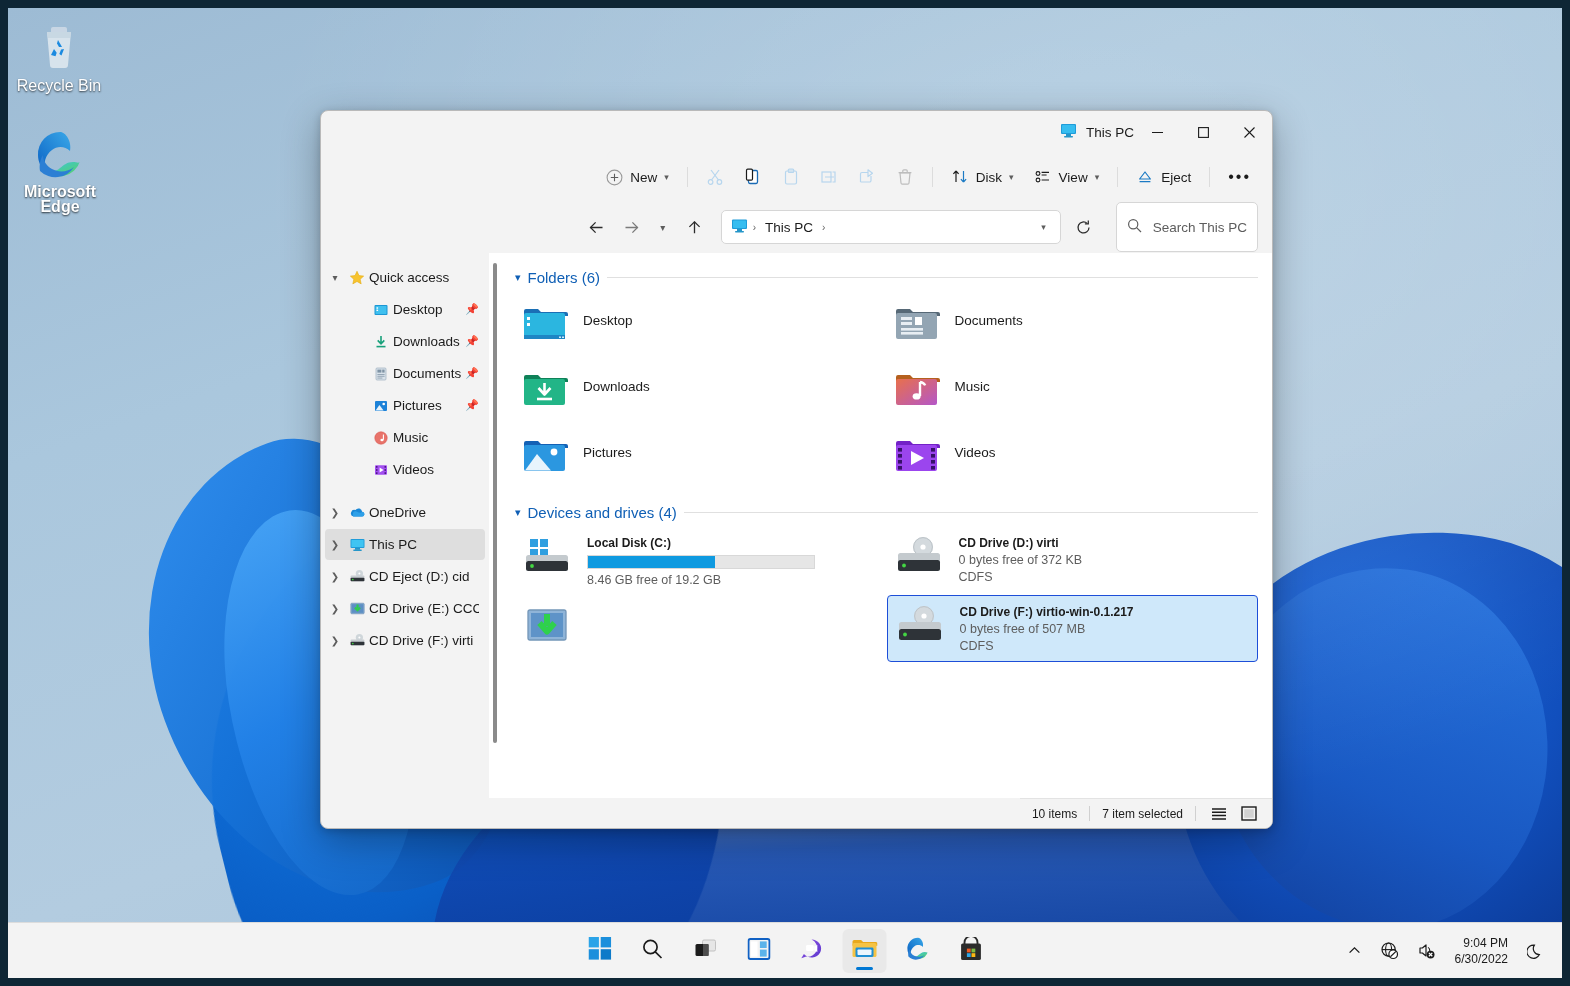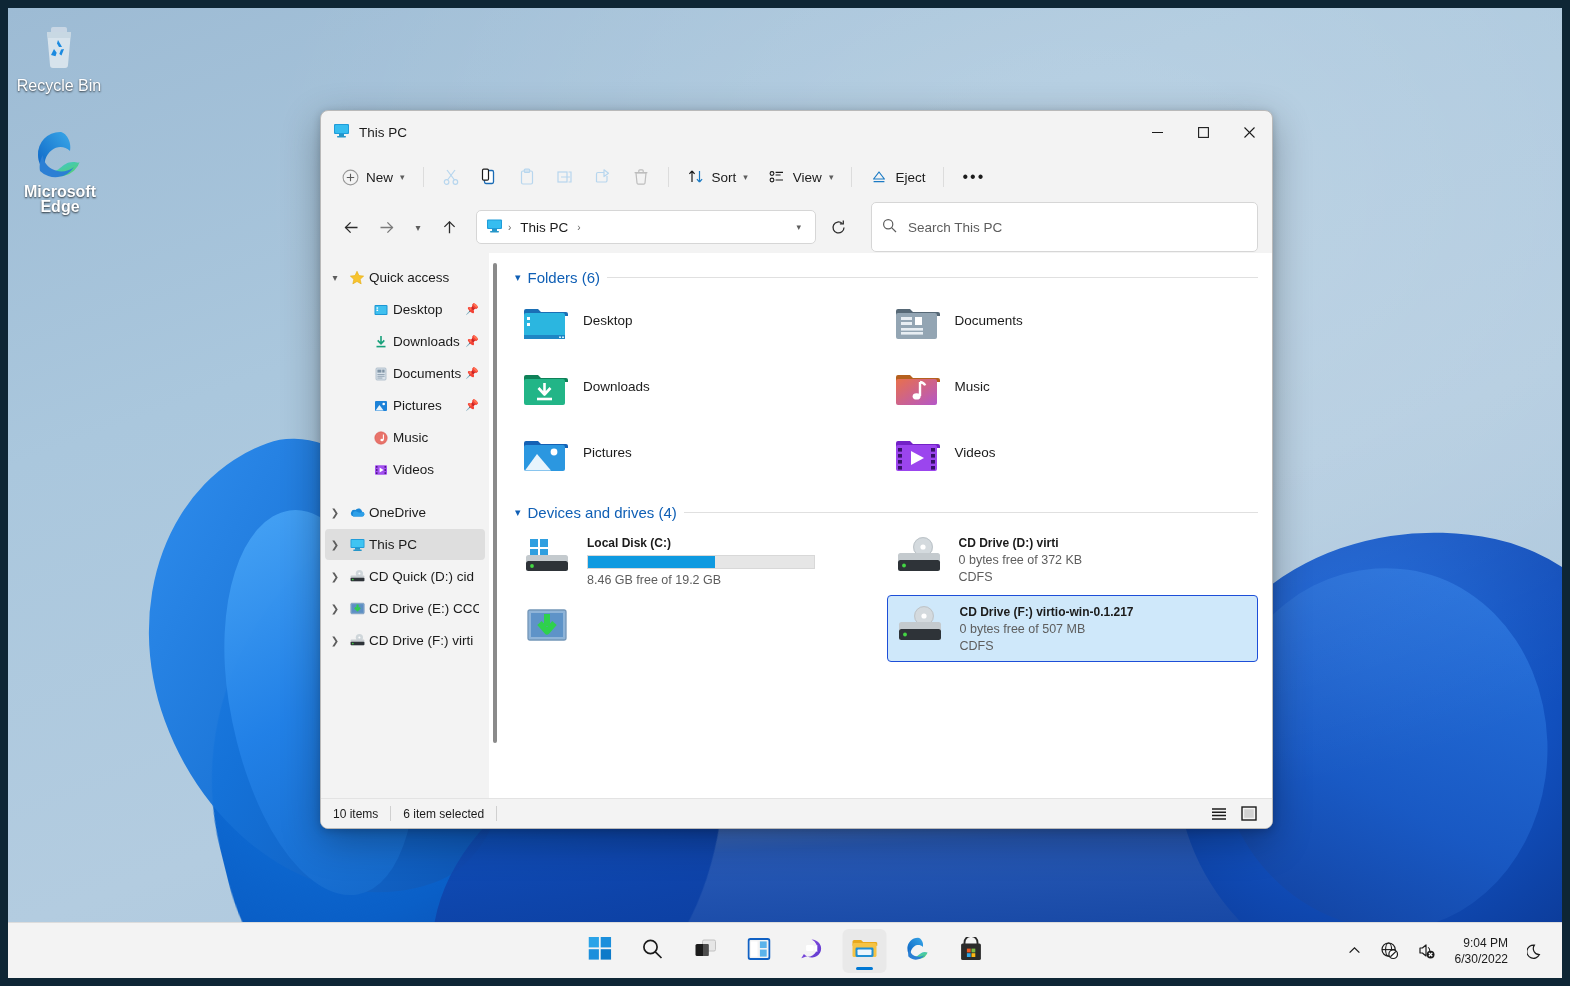--- a/index.html
+++ b/index.html
@@ -73,21 +73,21 @@
 
   
   #explorer {
     position: absolute; left: 320px; top: 110px;
     width: 953px; height: 719px;
     background: #f3f3f3;
     border: 1px solid #b9b9b9;
     border-radius: 8px;
     box-shadow: 0 12px 38px rgba(0,0,0,.30), 0 2px 8px rgba(0,0,0,.18);
     overflow: hidden;
-    display: flex; flex-direction: column;
+    display: flex; flex-direction: column; align-items: flex-end;
   }
   .titlebar {
     height: 42px; display: flex; align-items: center;
     padding-left: 12px; flex: 0 0 42px;
   }
   .titlebar .ttl {
     font-size: 13.5px; color: #1b1b1b; margin-left: 9px;
   }
   .wincontrols { margin-left: auto; display: flex; height: 42px; }
   .wc {
@@ -372,21 +372,21 @@
         </svg>
       </div>
 
       <div class="tsep"></div>
 
       <div class="tbtn">
         <svg width="18" height="18" viewBox="0 0 18 18">
           <path d="M5 14 V3 M5 3 l-2.6 2.8 M5 3 l2.6 2.8" fill="none" stroke="#1b1b1b" stroke-width="1.2"></path>
           <path d="M12.5 3 V14 M12.5 14 l-2.6 -2.8 M12.5 14 l2.6 -2.8" fill="none" stroke="#1b7ac4" stroke-width="1.2"></path>
         </svg>
-        <span>Sort</span>
+        <span>Disk</span>
         <span class="chev">▾</span>
       </div>
       <div class="tbtn">
         <svg width="18" height="18" viewBox="0 0 18 18">
           <circle cx="4" cy="5.5" r="1.9" fill="none" stroke="#1b1b1b" stroke-width="1.1"></circle>
           <circle cx="4" cy="12" r="1.9" fill="none" stroke="#1b1b1b" stroke-width="1.1"></circle>
           <line x1="7.6" y1="4.4" x2="15" y2="4.4" stroke="#1b1b1b" stroke-width="1.1"></line>
           <line x1="7.6" y1="7" x2="12.6" y2="7" stroke="#1b1b1b" stroke-width="1.1"></line>
           <line x1="7.6" y1="12" x2="15" y2="12" stroke="#1b1b1b" stroke-width="1.1"></line>
         </svg>
@@ -595,21 +595,21 @@
           <span class="tw">❯</span>
           <span class="ic">
             <svg width="17" height="17" viewBox="0 0 17 17">
               <circle cx="10.4" cy="5.6" r="3.6" fill="#cfd6da"></circle>
               <circle cx="10.4" cy="5.6" r="1" fill="#fff"></circle>
               <rect x="1.6" y="7.6" width="13.8" height="5.6" rx="1" fill="#c9ced2"></rect>
               <rect x="1.6" y="9.8" width="13.8" height="3.4" rx=".8" fill="#2e3338"></rect>
               <circle cx="3.8" cy="11.5" r=".85" fill="#3fd13f"></circle>
             </svg>
           </span>
-          <span class="lb">CD Quick (D:) cid</span>
+          <span class="lb">CD Eject (D:) cid</span>
         </div>
 
         <div class="navitem">
           <span class="tw">❯</span>
           <span class="ic">
             <svg width="17" height="17" viewBox="0 0 17 17">
               <rect x="1.8" y="3.2" width="13.4" height="10.6" rx="1" fill="#7fa7cf" stroke="#6b8fb2" stroke-width=".6"></rect>
               <rect x="2.8" y="4.2" width="11.4" height="8.6" fill="#5d8fc4"></rect>
               <path d="M8.5 4.6 V8.6 M5.9 7.6 L8.5 10.4 L11.1 7.6" fill="none" stroke="#2fcd4c" stroke-width="2.1" stroke-linejoin="round"></path>
             </svg>
@@ -817,21 +817,21 @@
               <div class="sub">CDFS</div>
             </div>
           </div>
         </div>
       </div>
     </div>
 
     <div class="statusbar">
       <span>10 items</span>
       <span class="ssep"></span>
-      <span>6 item selected</span>
+      <span>7 item selected</span>
       <span class="ssep"></span>
       <div class="right">
         <div class="vbtn">
           <svg width="16" height="14" viewBox="0 0 16 14">
             <g stroke="#1b1b1b" stroke-width="1.5">
               <line x1="1" y1="2" x2="15" y2="2"></line>
                 <line x1="1" y1="5.3" x2="15" y2="5.3"></line>
               <line x1="1" y1="8.6" x2="15" y2="8.6"></line>
                 <line x1="1" y1="11.9" x2="15" y2="11.9"></line>
             </g>

